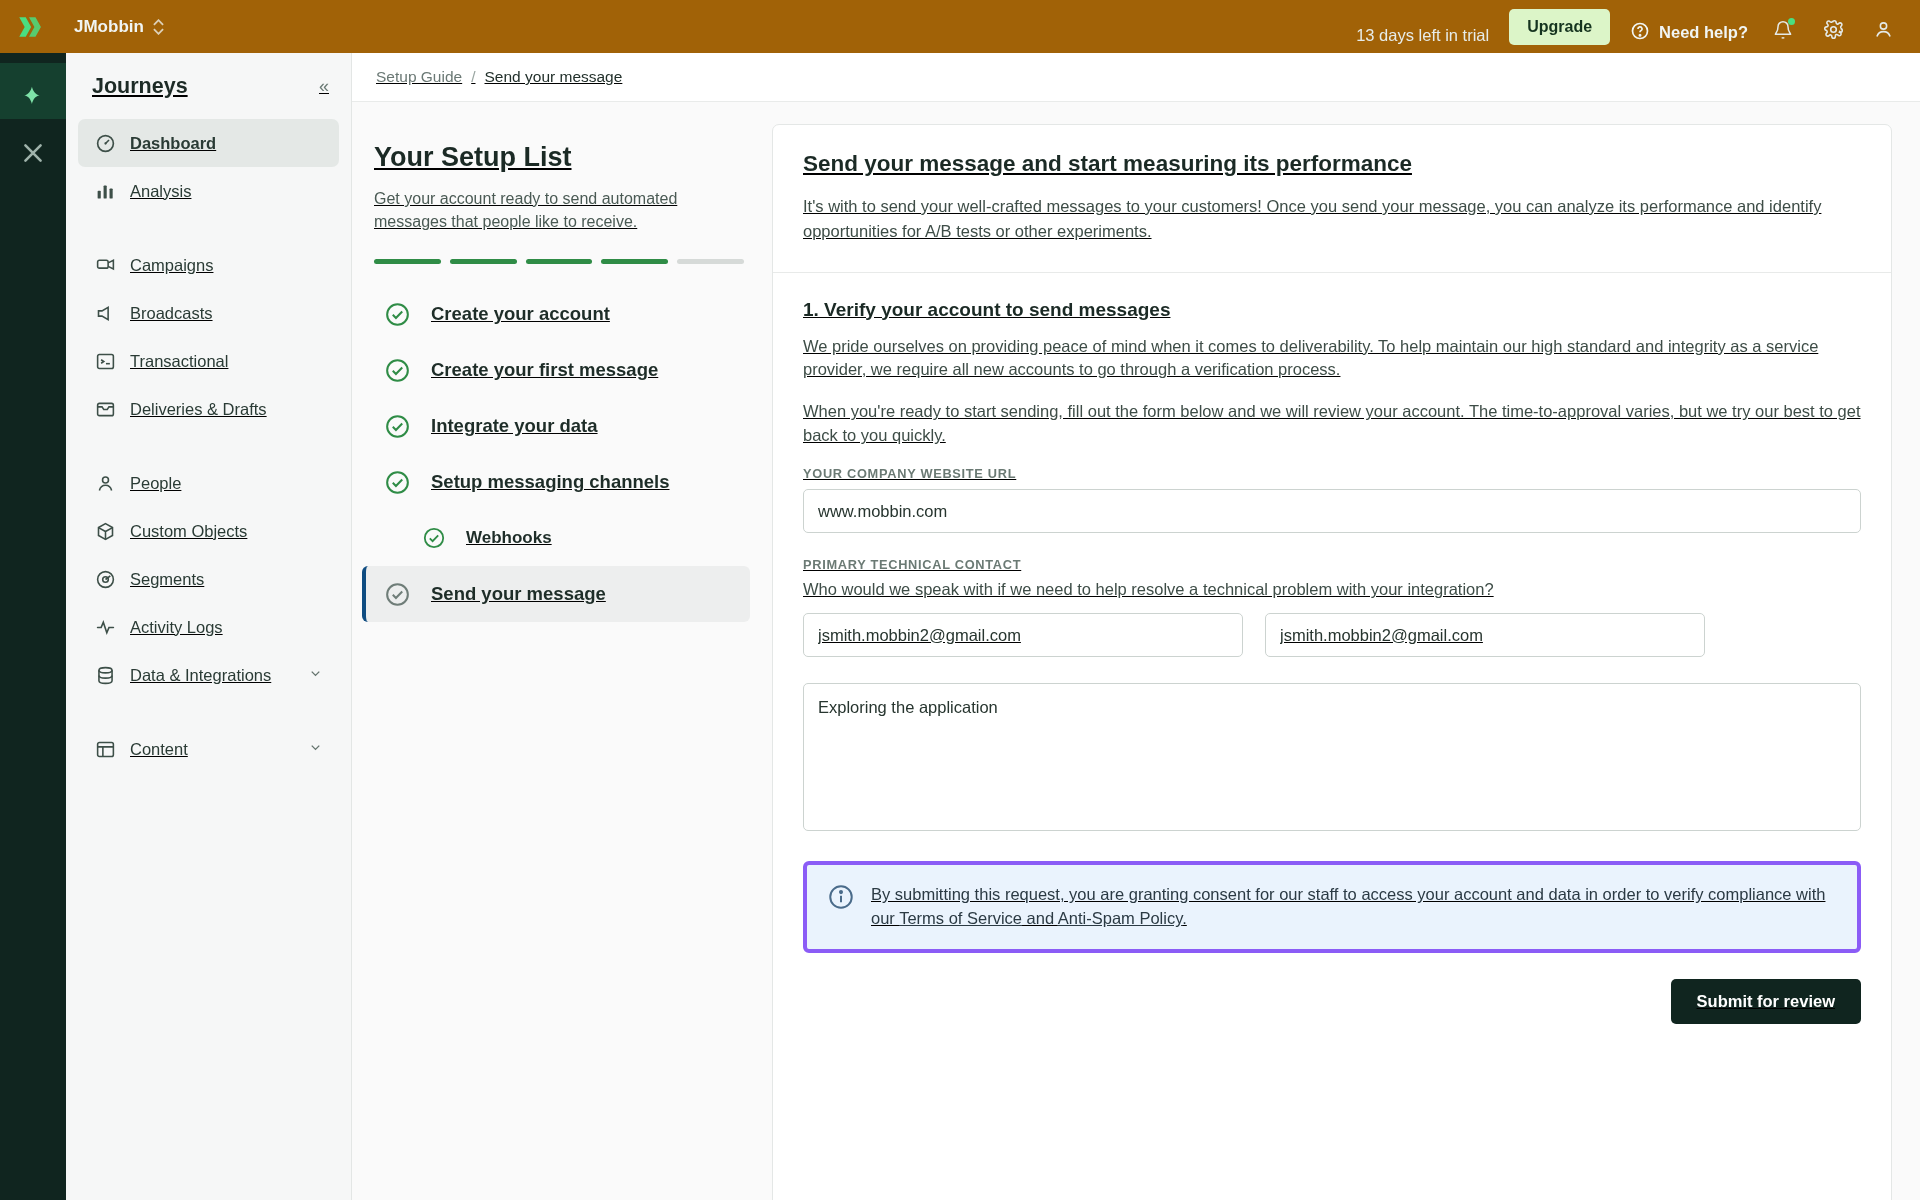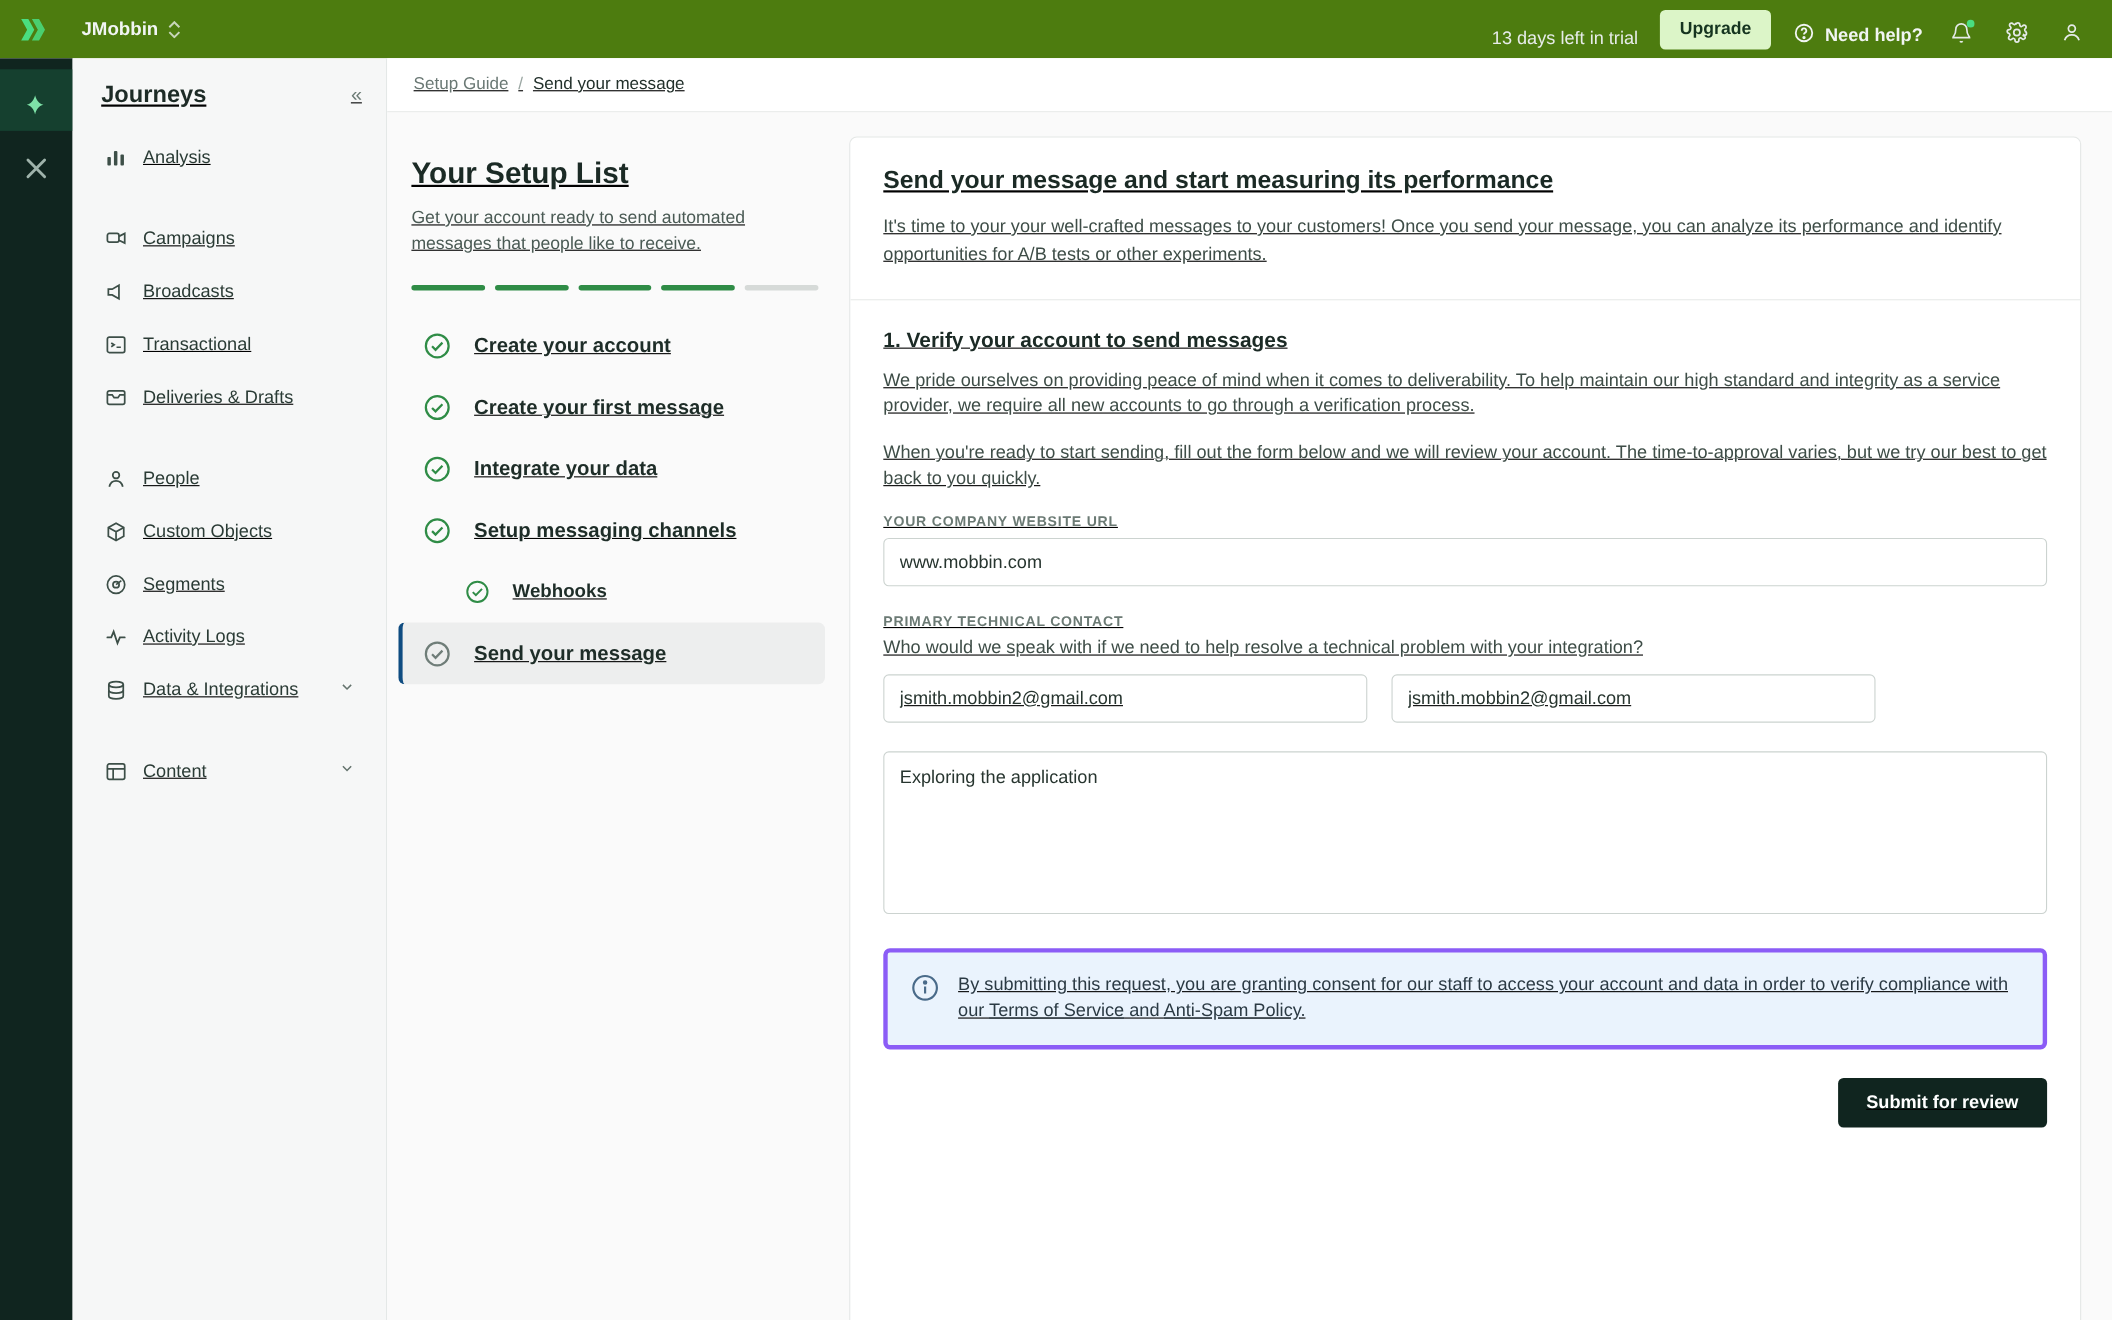--- a/index.html
+++ b/index.html
@@ -6,21 +6,21 @@
   html, body {
     width: 1920px; height: 1200px;
     font-family: "Liberation Sans", sans-serif;
     background: #ffffff;
     overflow: hidden;
   }
   .app { position: relative; width: 1920px; height: 1200px; display: flex; flex-direction: column; }
 
   
   .topbar {
-    height: 53px; background: #4d7c0f; display: flex; align-items: center;
+    height: 53px; background: #a16207; display: flex; align-items: center;
     flex: 0 0 53px; color: #fff; padding: 0 22px 0 14px;
   }
   .brand-logo {
     width: 30px; height: 30px; display: flex; align-items: center; justify-content: center;
     color: #4ade80;
   }
   .workspace {
     display: flex; align-items: center; gap: 9px; margin-left: 30px;
     font-size: 17px; font-weight: 600; color: #f1f5f3;
   }
@@ -217,20 +217,30 @@
       </div>
     </div>
 
     <div class="sidebar">
       <div class="sidebar-head">
         <span class="sidebar-title">Journeys</span>
         <span class="collapse-btn">«</span>
       </div>
       <div class="nav">
 
+        <div class="nav-item active">
+          <span class="nav-ico">
+            <svg width="21" height="21" viewBox="0 0 24 24" fill="none" stroke="currentColor" stroke-width="1.9">
+                <circle cx="12" cy="12" r="9"></circle>
+                <path d="M12 12l4-4"></path>
+                <circle cx="12" cy="12" r="1.3" fill="currentColor" stroke="none"></circle>
+              </svg>
+          </span>
+          <span>Dashboard</span>
+        </div>
 
         <div class="nav-item">
           <span class="nav-ico">
             <svg width="21" height="21" viewBox="0 0 24 24" fill="currentColor">
                 <rect x="3" y="11" width="3.6" height="9" rx="1"></rect>
                 <rect x="9.8" y="5" width="3.6" height="15" rx="1"></rect>
                 <rect x="16.6" y="8.5" width="3.6" height="11.5" rx="1"></rect>
               </svg>
           </span>
           <span>Analysis</span>
@@ -437,21 +447,21 @@
             </span>
             <span class="step-label">Send your message</span>
           </div>
         </div>
 
         <div class="panel-wrap">
           <div class="panel">
 
             <div class="panel-head">
               <div class="panel-title">Send your message and start measuring its performance</div>
-              <div class="panel-sub">It's time to your your well-crafted messages to your customers! Once you send your message, you can analyze its performance and identify opportunities for A/B tests or other experiments.</div>
+              <div class="panel-sub">It's with to send your well-crafted messages to your customers! Once you send your message, you can analyze its performance and identify opportunities for A/B tests or other experiments.</div>
             </div>
 
             <div class="panel-body">
               <div class="sec-title">1. Verify your account to send messages</div>
               <div class="para">We pride ourselves on providing peace of mind when it comes to deliverability. To help maintain our high standard and integrity as a service provider, we require all new accounts to go through a verification process.</div>
               <div class="para">When you're ready to start sending, fill out the form below and we will review your account. The time-to-approval varies, but we try our best to get back to you quickly.</div>
 
               <div class="field-block">
                 <div class="field-label">YOUR COMPANY WEBSITE URL</div>
                 <input class="input" value="www.mobbin.com" placeholder="www.example.com" style="">

